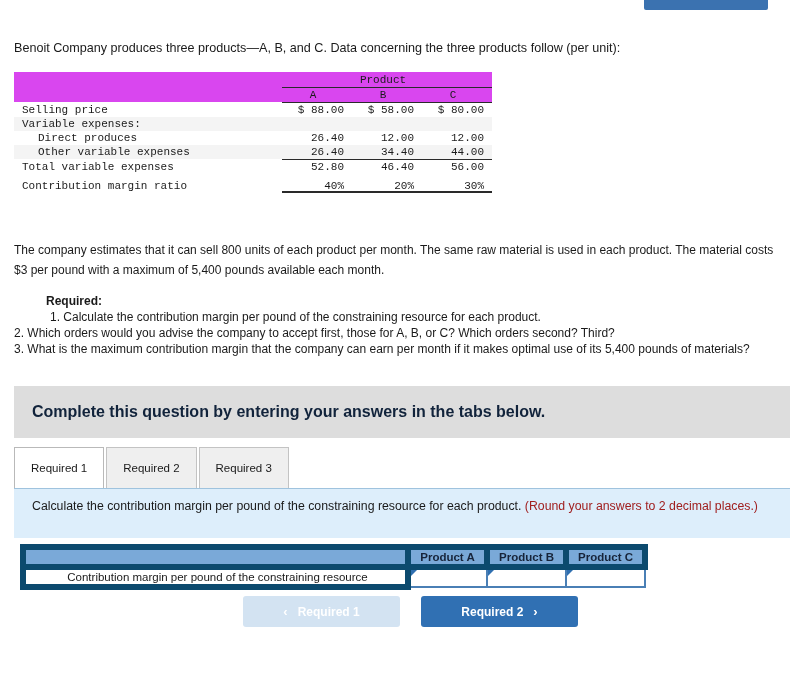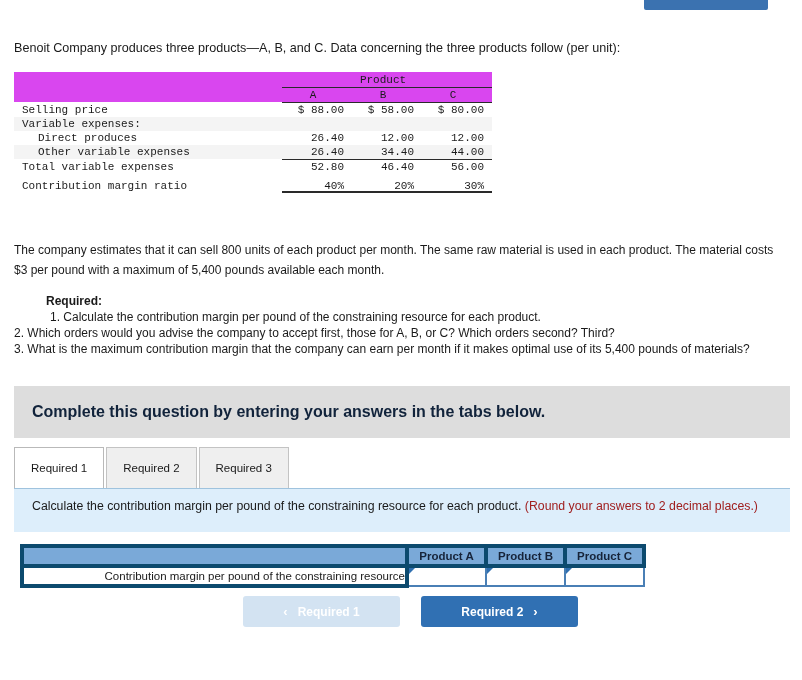--- a/index.html
+++ b/index.html
@@ -153,21 +153,21 @@
     position: relative;
     z-index: 3;
   }
 
   
   .blue-panel {
     position: absolute;
     left: 14px;
     top: 488px;
     width: 776px;
-    height: 44px;
+    height: 50px;
     background: #ddeefb;
     border-top: 1px solid #9fc3de;
     overflow: hidden;
   }
   .blue-panel .bp-text {
     margin: 9px 0 0 18px;
     font-size: 12.3px;
     color: #1a1a1a;
     line-height: 17px;
     width: 900px;
@@ -179,36 +179,36 @@
     position: absolute;
     left: 20px;
     top: 544px;
   }
   table.ans-table {
     border-collapse: collapse;
     font-size: 11.5px;
     color: #1a1a1a;
   }
   table.ans-table th, table.ans-table td {
-    border: 4px solid #0c4a6e;
+    border: 6px solid #0c4a6e;
     height: 20px;
     padding: 0;
   }
   .ans-head-blank { width: 385px; background: #7aa9d8; }
   .ans-head {
     width: 79px;
     background: #7aa9d8;
     text-align: center;
     font-weight: bold;
     color: #17243a;
     font-size: 11.5px;
   }
   .ans-rowlabel {
     background: #ffffff;
-    text-align: right;
+    text-align: center;
     padding-left: 4px !important;
     font-weight: normal;
   }
   .ans-input-cell {
     background: #ffffff;
     border: 2px solid #4a7fb5 !important;
     position: relative;
   }
   .corner-mark {
     position: absolute;

